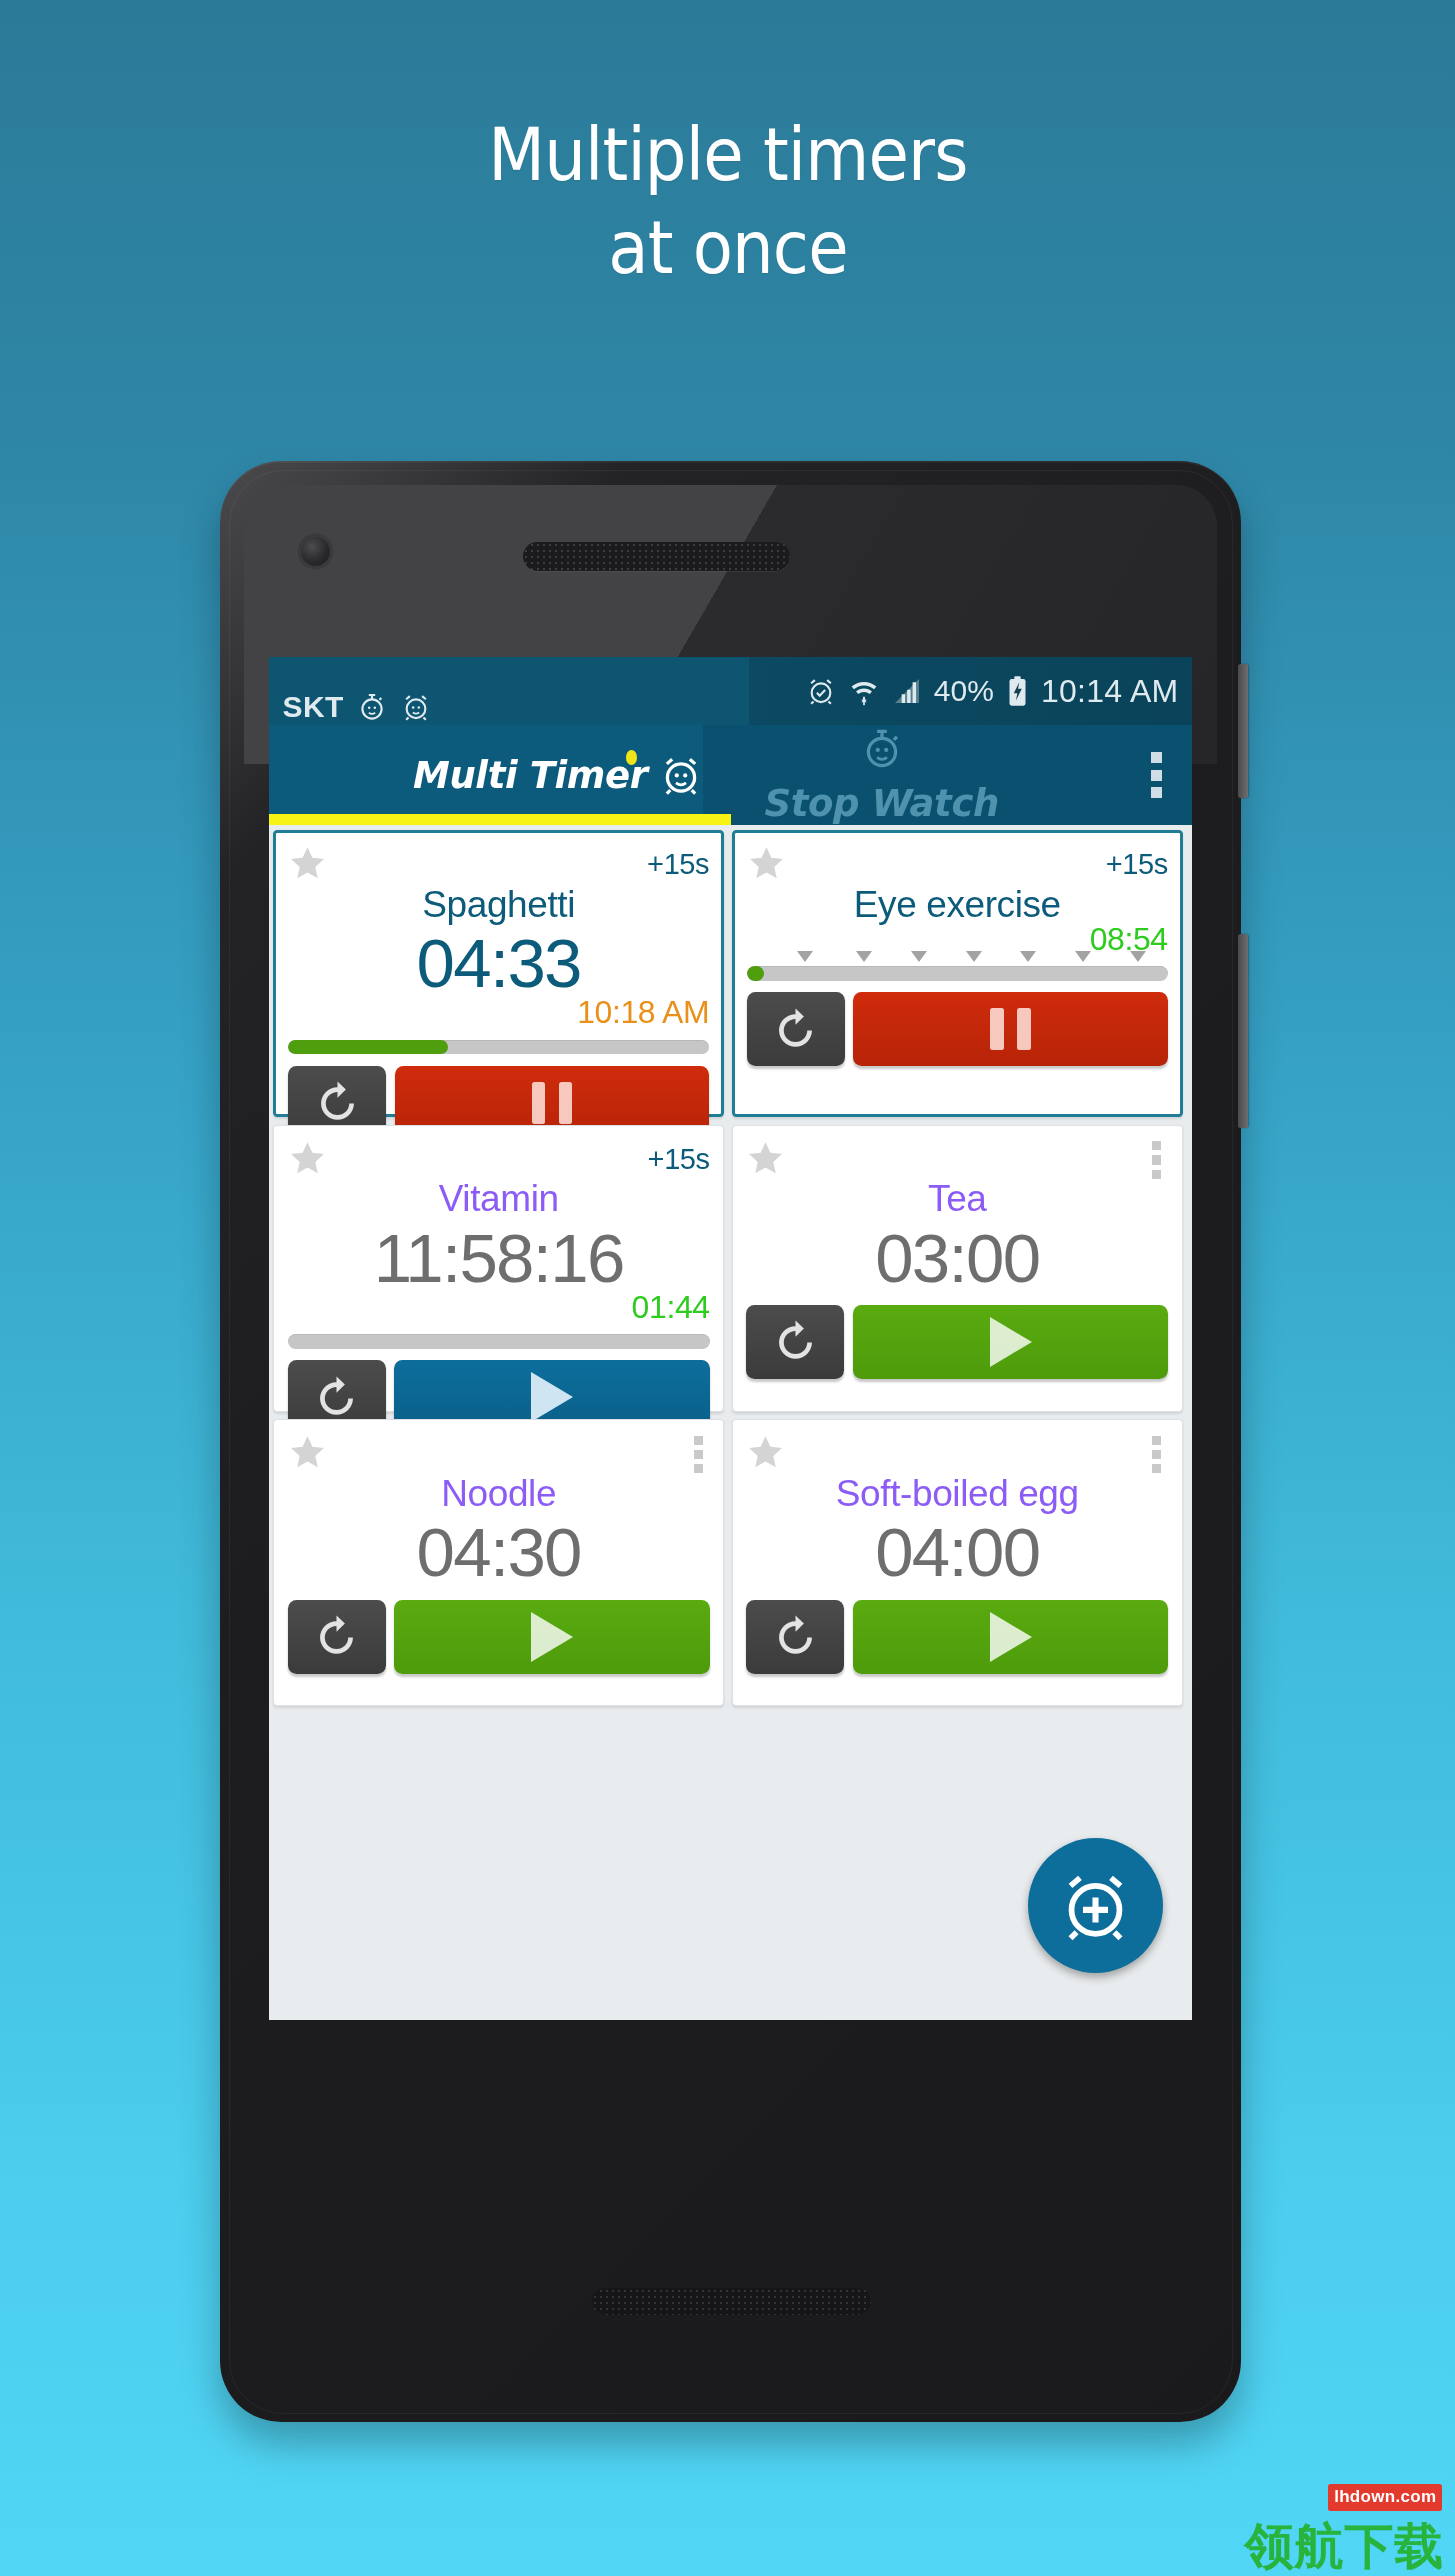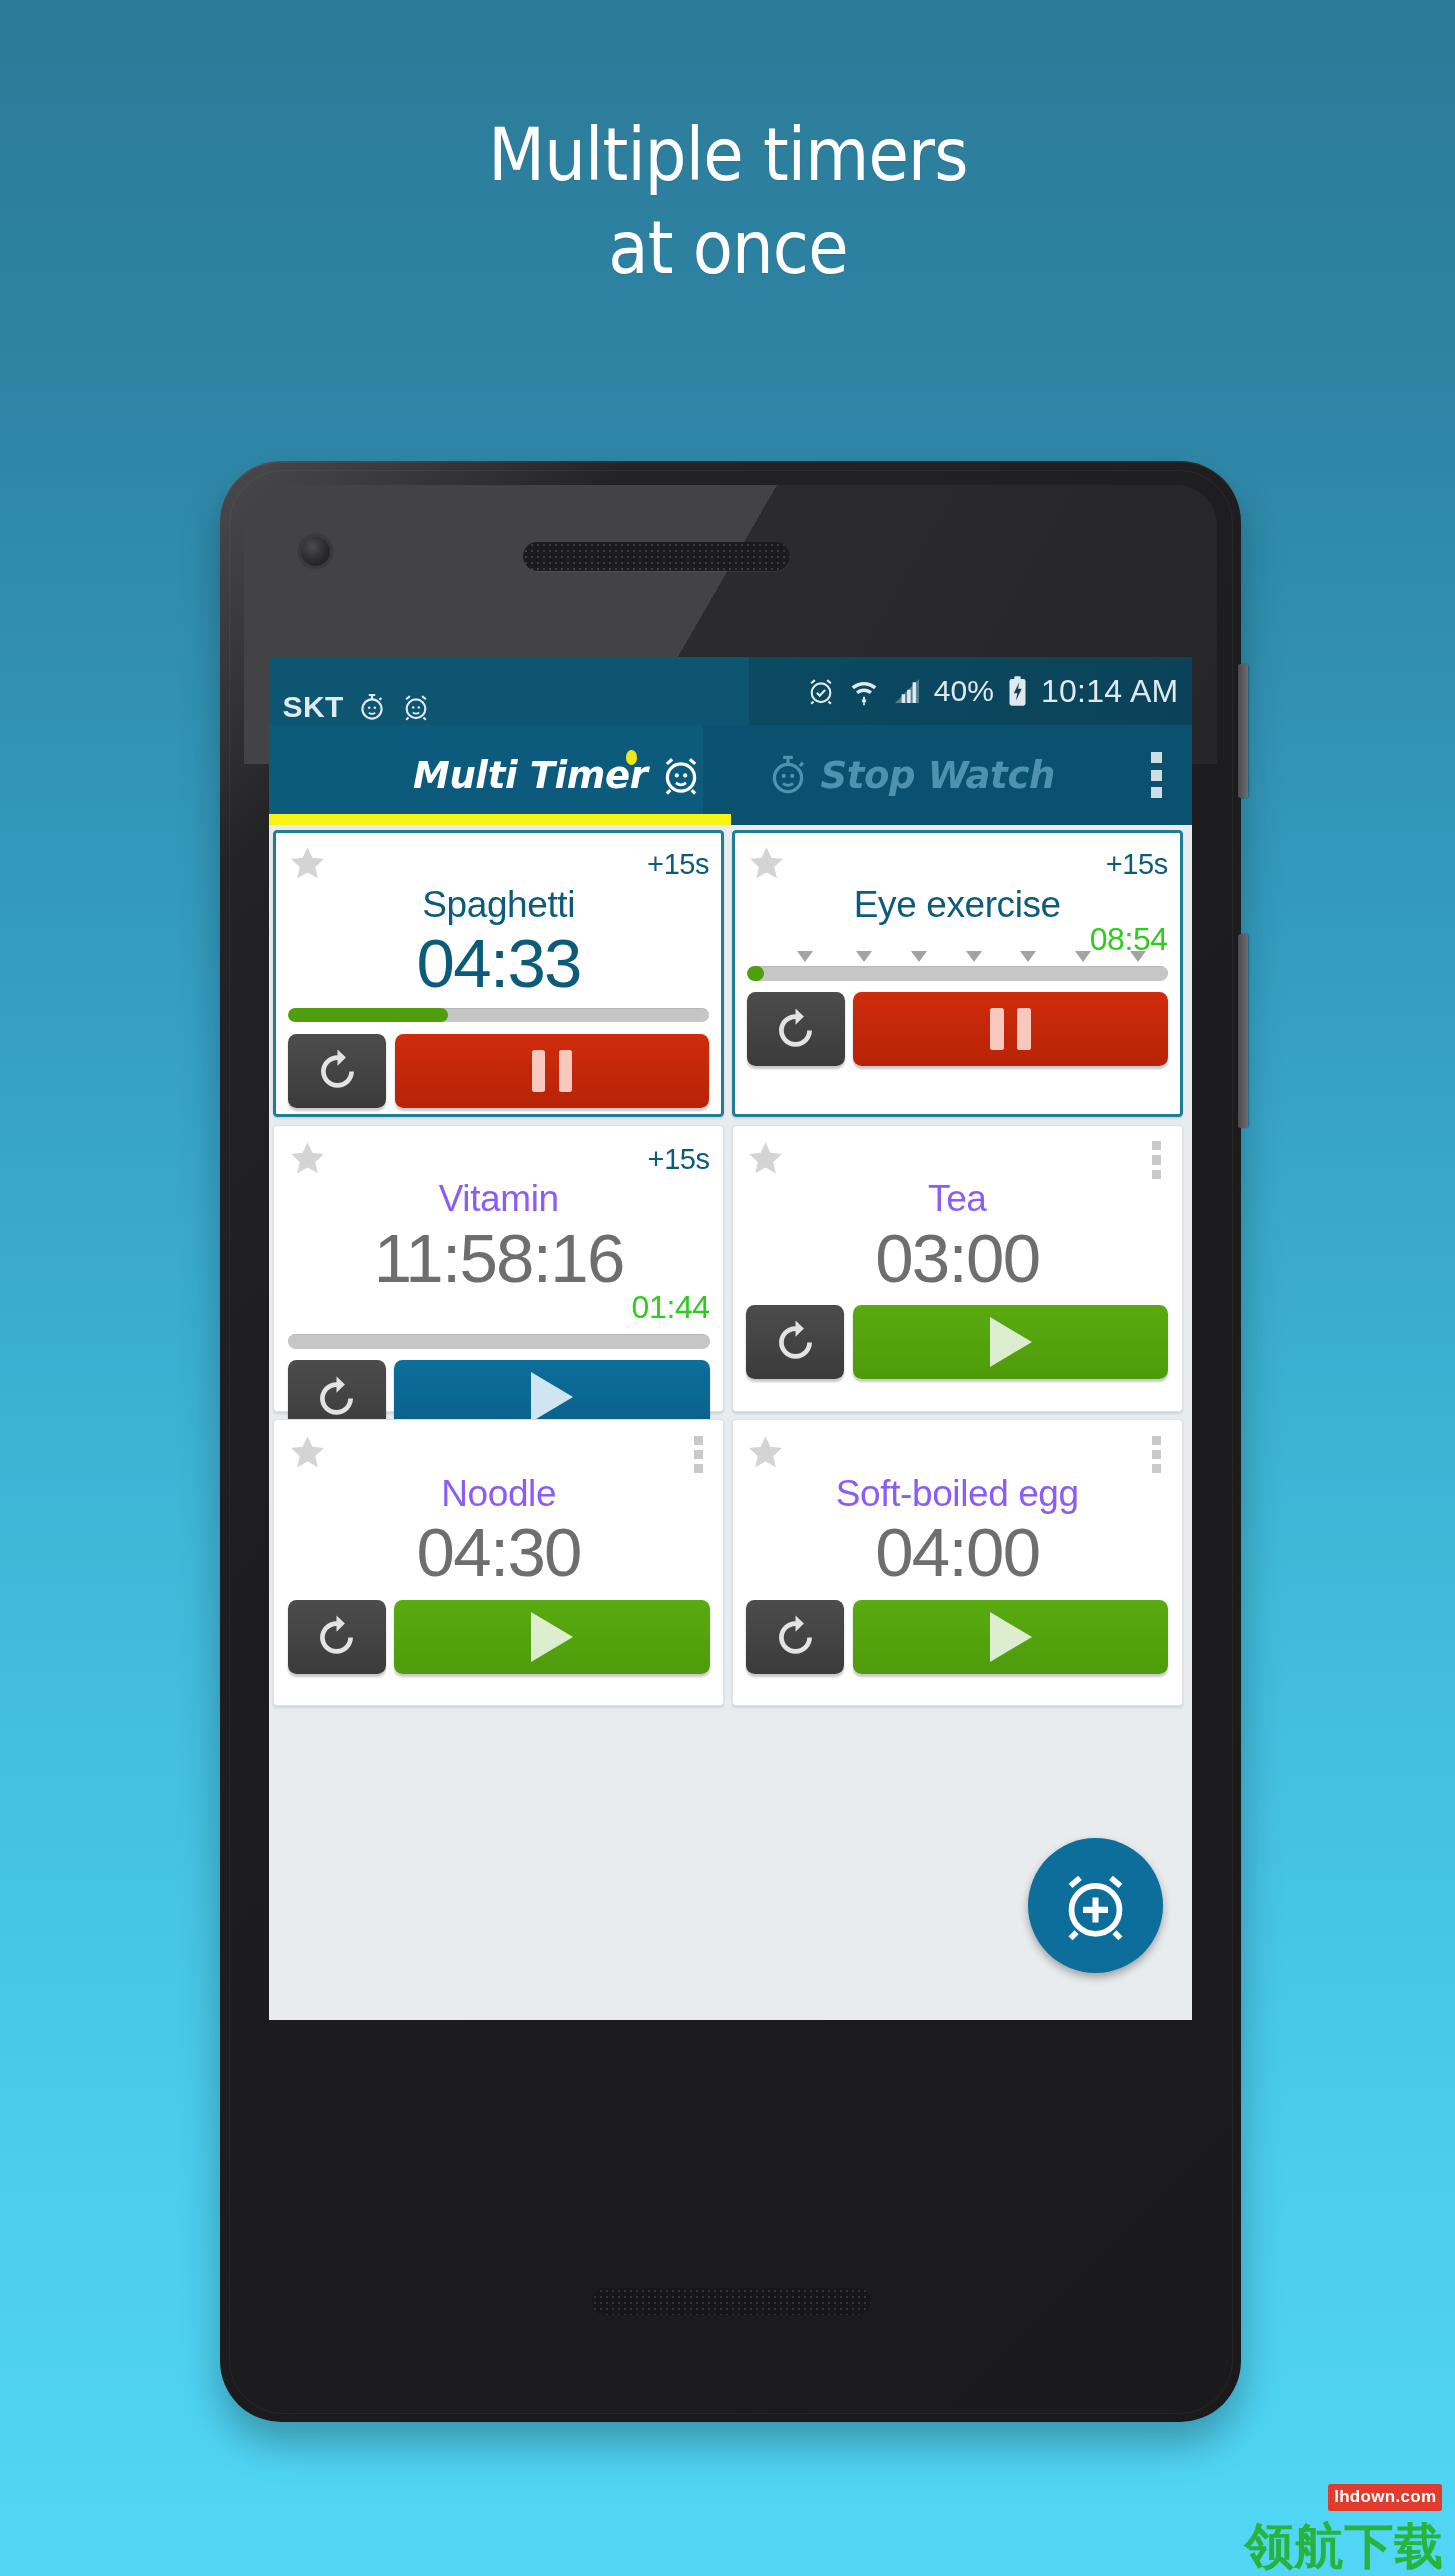--- a/index.html
+++ b/index.html
@@ -82,21 +82,21 @@
     height:100px;position:relative;display:flex;align-items:center;
     background:linear-gradient(90deg,#0c5b7c 0%,#0c5b7c 47%,#0a5170 47%,#0a5170 100%);
   }
   .tab{flex:0 0 auto;display:flex;align-items:center;gap:10px;}
   .tab.active{margin-left:144px;}
   .tab .label{
     font-family:"DejaVu Sans",sans-serif;
     font-style:italic;font-weight:bold;font-size:37px;letter-spacing:-0.4px;
   }
   .tab.active .label{color:#ffffff;}
-  .tab.idle{margin-left:61px;}
+  .tab.idle{margin-left:61px;flex-direction:column;}
   .tab.idle .label{color:#4f92ad;}
   .tab .ico{width:46px;height:46px;position:relative;}
   .tab .ico svg{width:100%;height:100%;display:block;}
   .dot-yellow{position:absolute;left:-32px;top:-1.7px;width:11px;height:14.4px;border-radius:50%;background:#f2e41a;}
   .overflow{
     margin-left:auto;margin-right:30px;display:flex;flex-direction:column;gap:6.8px;
   }
   .overflow i{display:block;width:11px;height:11px;background:#cfdde5;}
   .tab-underline{
     position:absolute;left:0;bottom:0;width:50%;height:11px;background:#f7f413;
@@ -321,20 +321,21 @@
         <div class="card-top">
           <span class="star">
             <svg viewBox="0 0 24 24">
               <path d="M12 2.6 15 9.1l7.1.8-5.3 4.8 1.5 7-6.3-3.6-6.3 3.6 1.5-7L1.9 9.9 9 9.1z" fill="#d4d4d4"></path>
             </svg>
           </span>
           <div class="plus15">+15s</div>
         </div>
         <div class="tname">Spaghetti</div>
         <div class="ttime">04:33</div>
+        <div class="sub amber">10:18 AM</div>
         <div class="progress-wrap">
           <div class="bar">
             <div class="fill" style="width:38%"></div>
           </div>
         </div>
         <div class="actions">
           <div class="btn-reset">
             <svg viewBox="0 0 24 24">
               <path d="M12 4.2V1.3l4.3 4.1L12 9.6V6.6c-3.3 0-6 2.6-6 5.9s2.7 5.9 6 5.9 6-2.6 6-5.9h2.4c0 4.6-3.8 8.3-8.4 8.3S3.6 17.1 3.6 12.5 7.4 4.2 12 4.2z" fill="#e3e3e3"></path>
             </svg>

